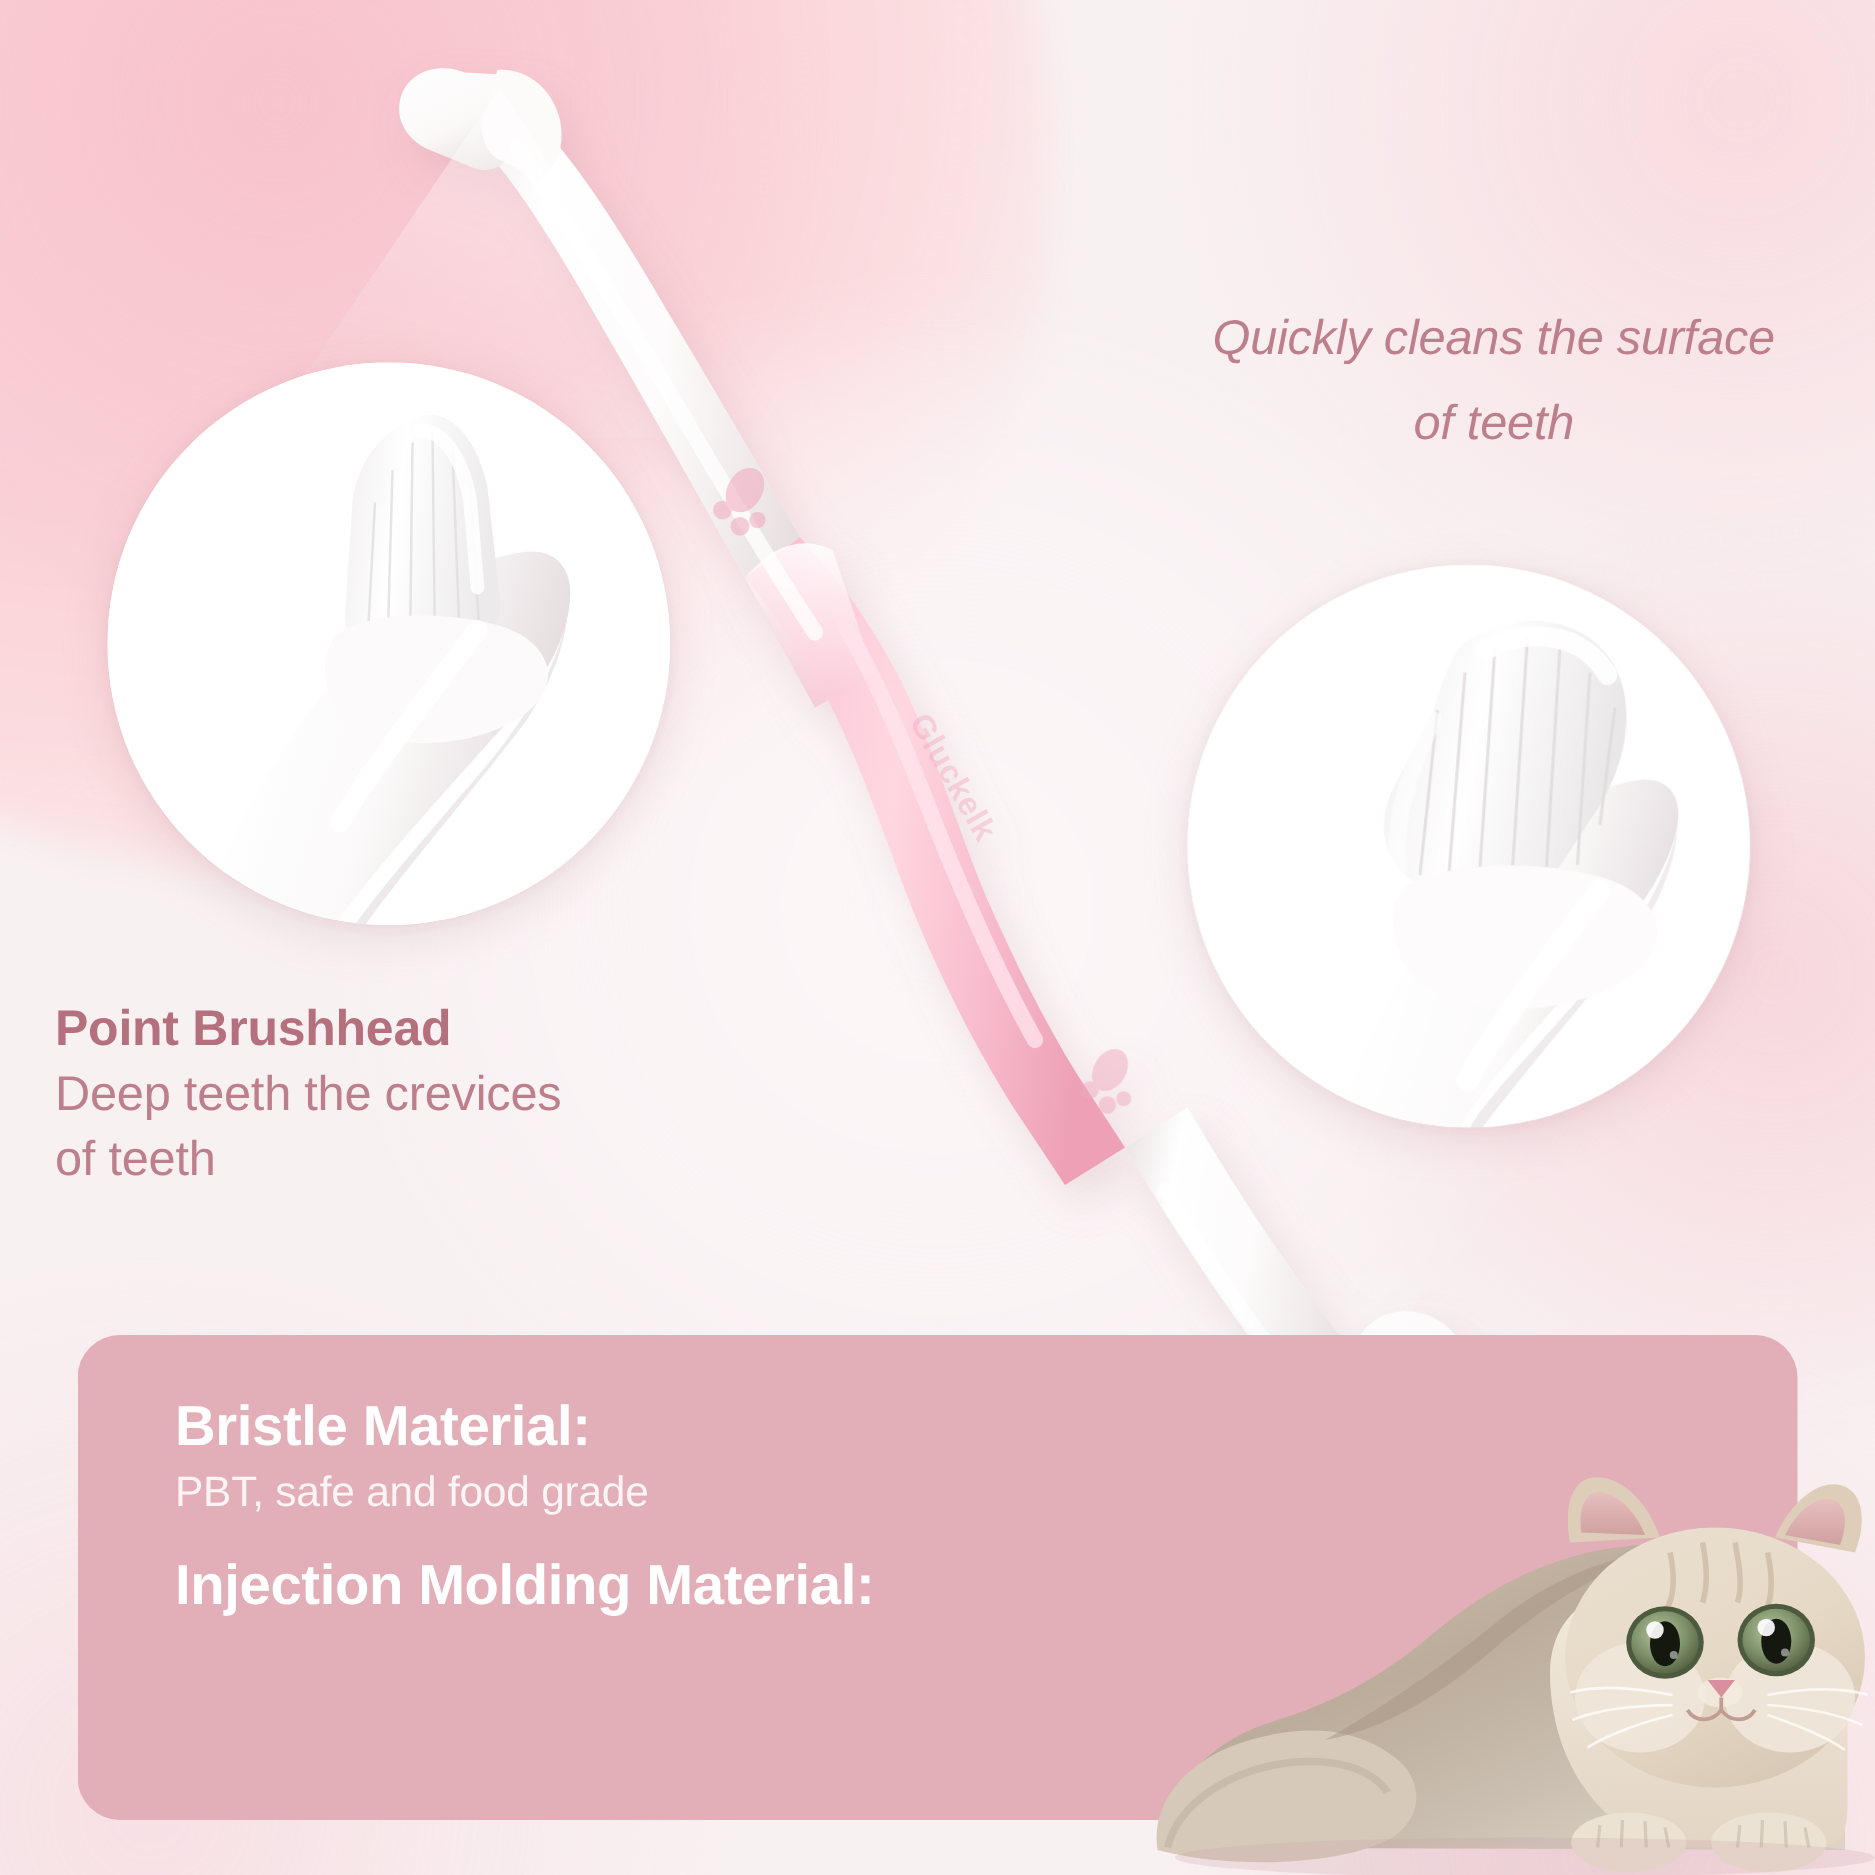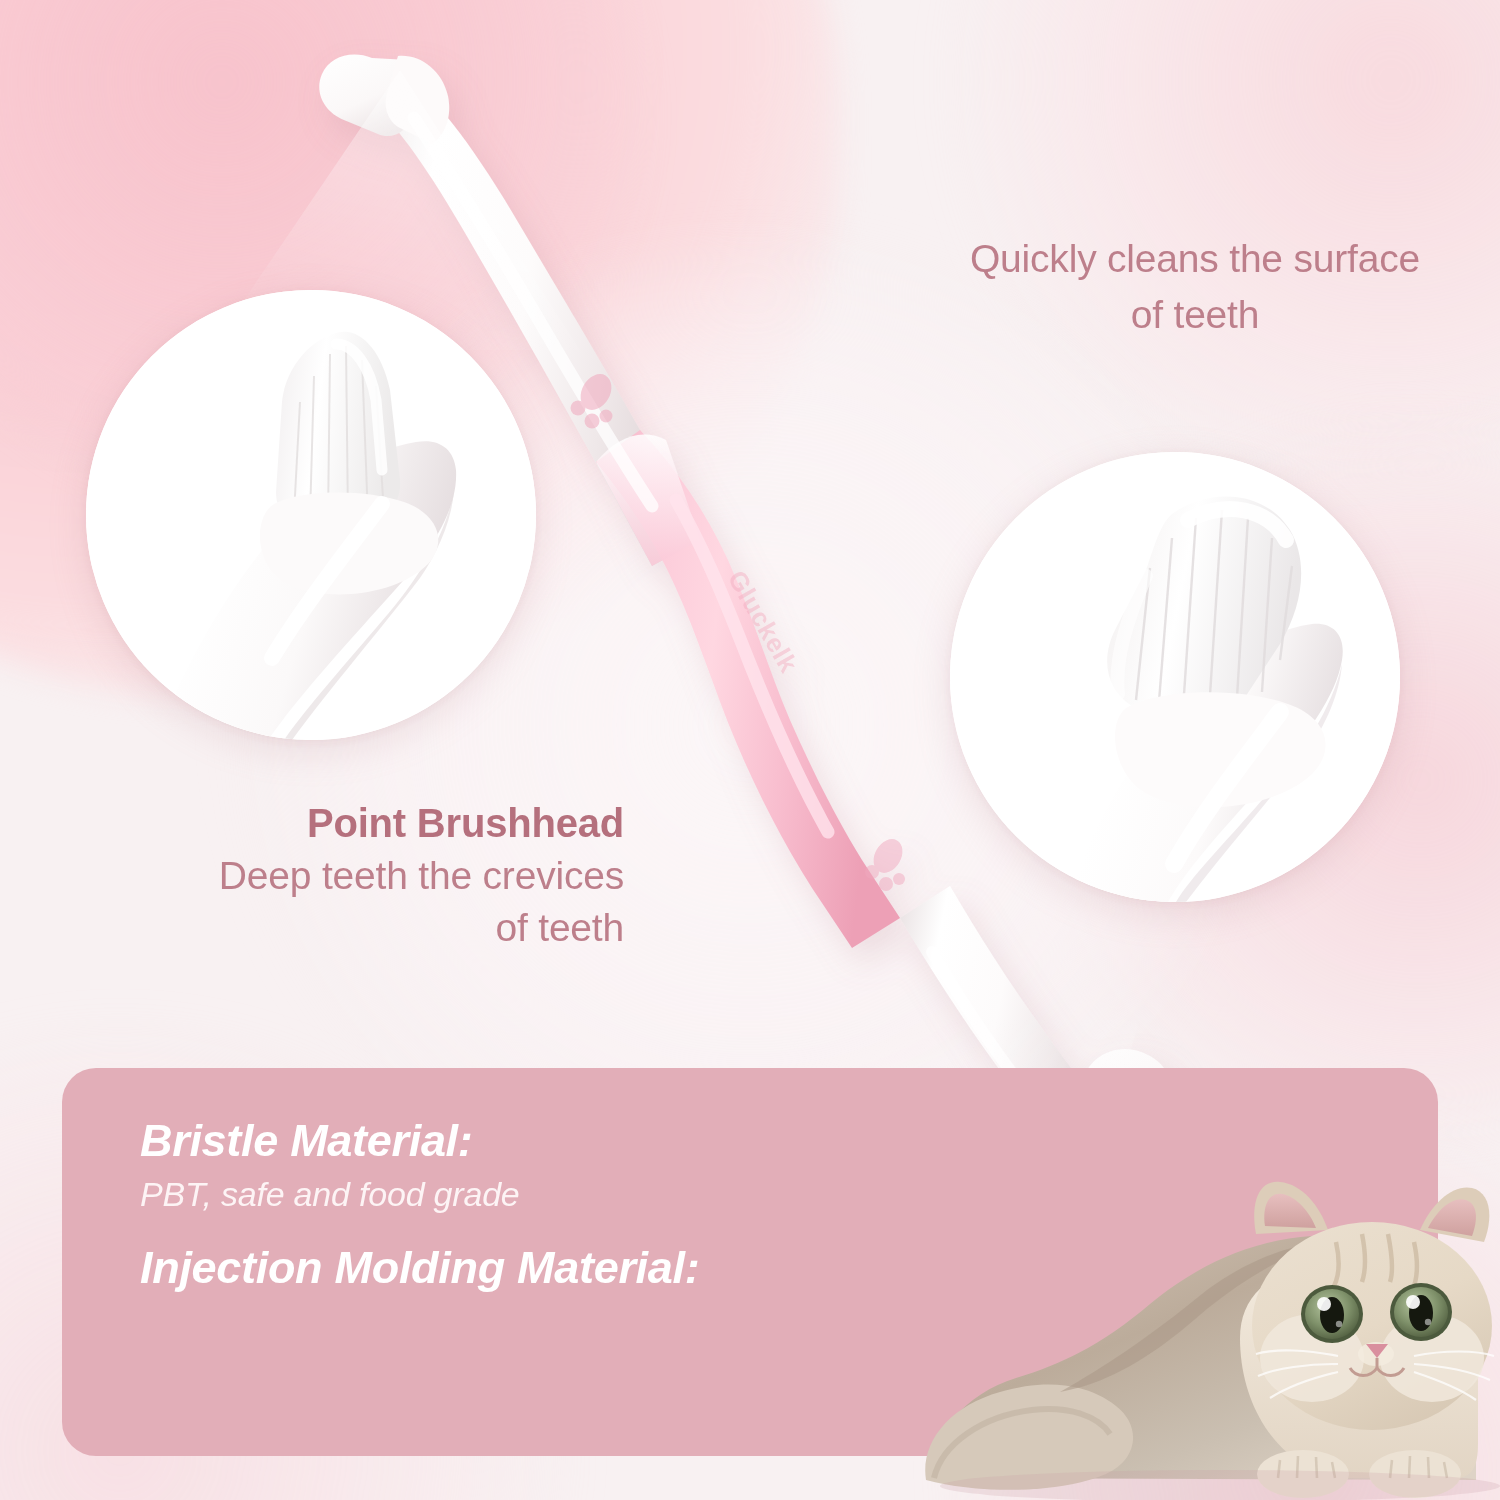--- a/index.html
+++ b/index.html
@@ -101,38 +101,38 @@
     line-height:1.18;
     white-space:nowrap;
   }
   .label-sub {
     font-size:39px;
     color:#bd7f8b;
     line-height:1.18;
     letter-spacing:-0.2px;
   }
   #label-round { left:905px; top:226px; width:580px; text-align:center; }
-  #label-round .label-sub { margin-top:10px; }
-  #label-point { left:56px; top:800px; width:568px; text-align:right; }
+  #label-round .label-sub { margin-top:22px;font-style:italic; }
+  #label-point { left:44px; top:800px; width:568px; text-align:left; }
   #label-point .label-sub { margin-top:6px; }
 
   
   #material-panel {
     position:absolute;
     left:62px; top:1068px;
     width:1376px; height:388px;
     background:#e2aeb8;
     border-radius:34px;
   }
   .panel-rows {
     position:absolute;
     left:78px; top:46px;
     width:880px;
   }
-  .mat-group { margin-bottom:26px;font-style:italic; }
+  .mat-group { margin-bottom:26px; }
   .mat-group:last-child { margin-bottom:0; }
   .mat-title {
     font-weight:bold;
     font-size:45px;
     color:#ffffff;
     line-height:1.2;
     letter-spacing:-0.3px;
     white-space:nowrap;
   }
   .mat-value {

